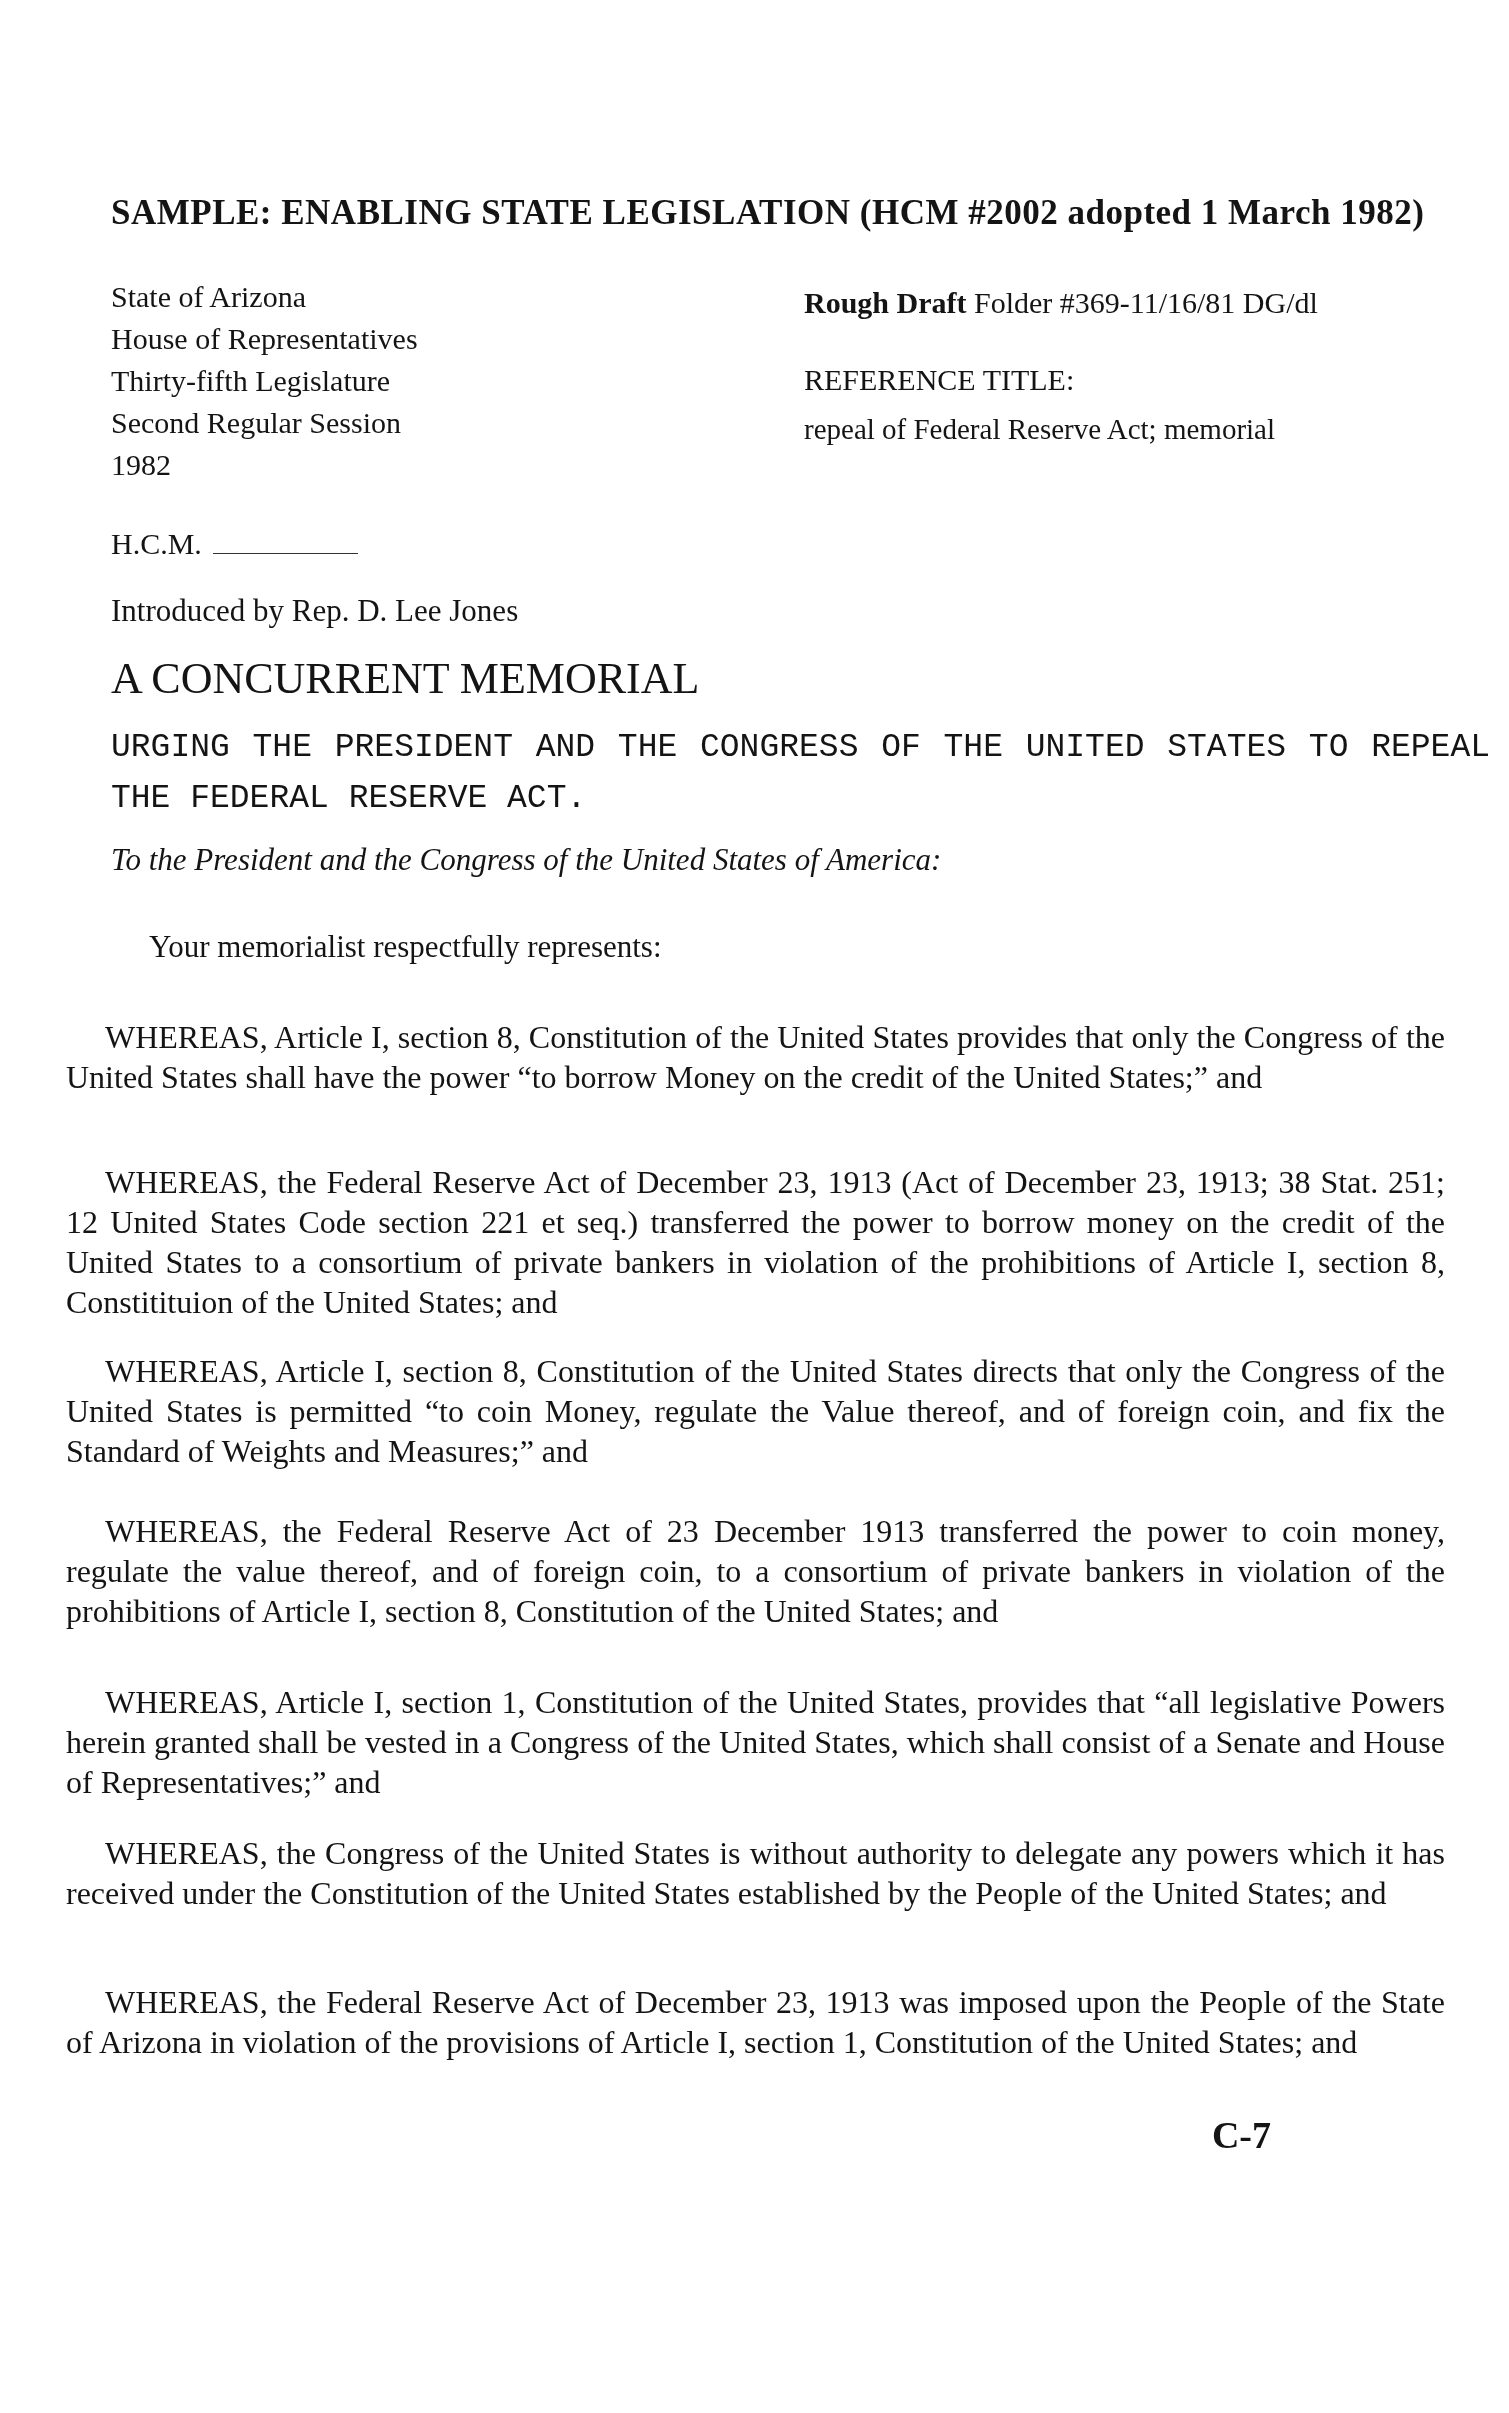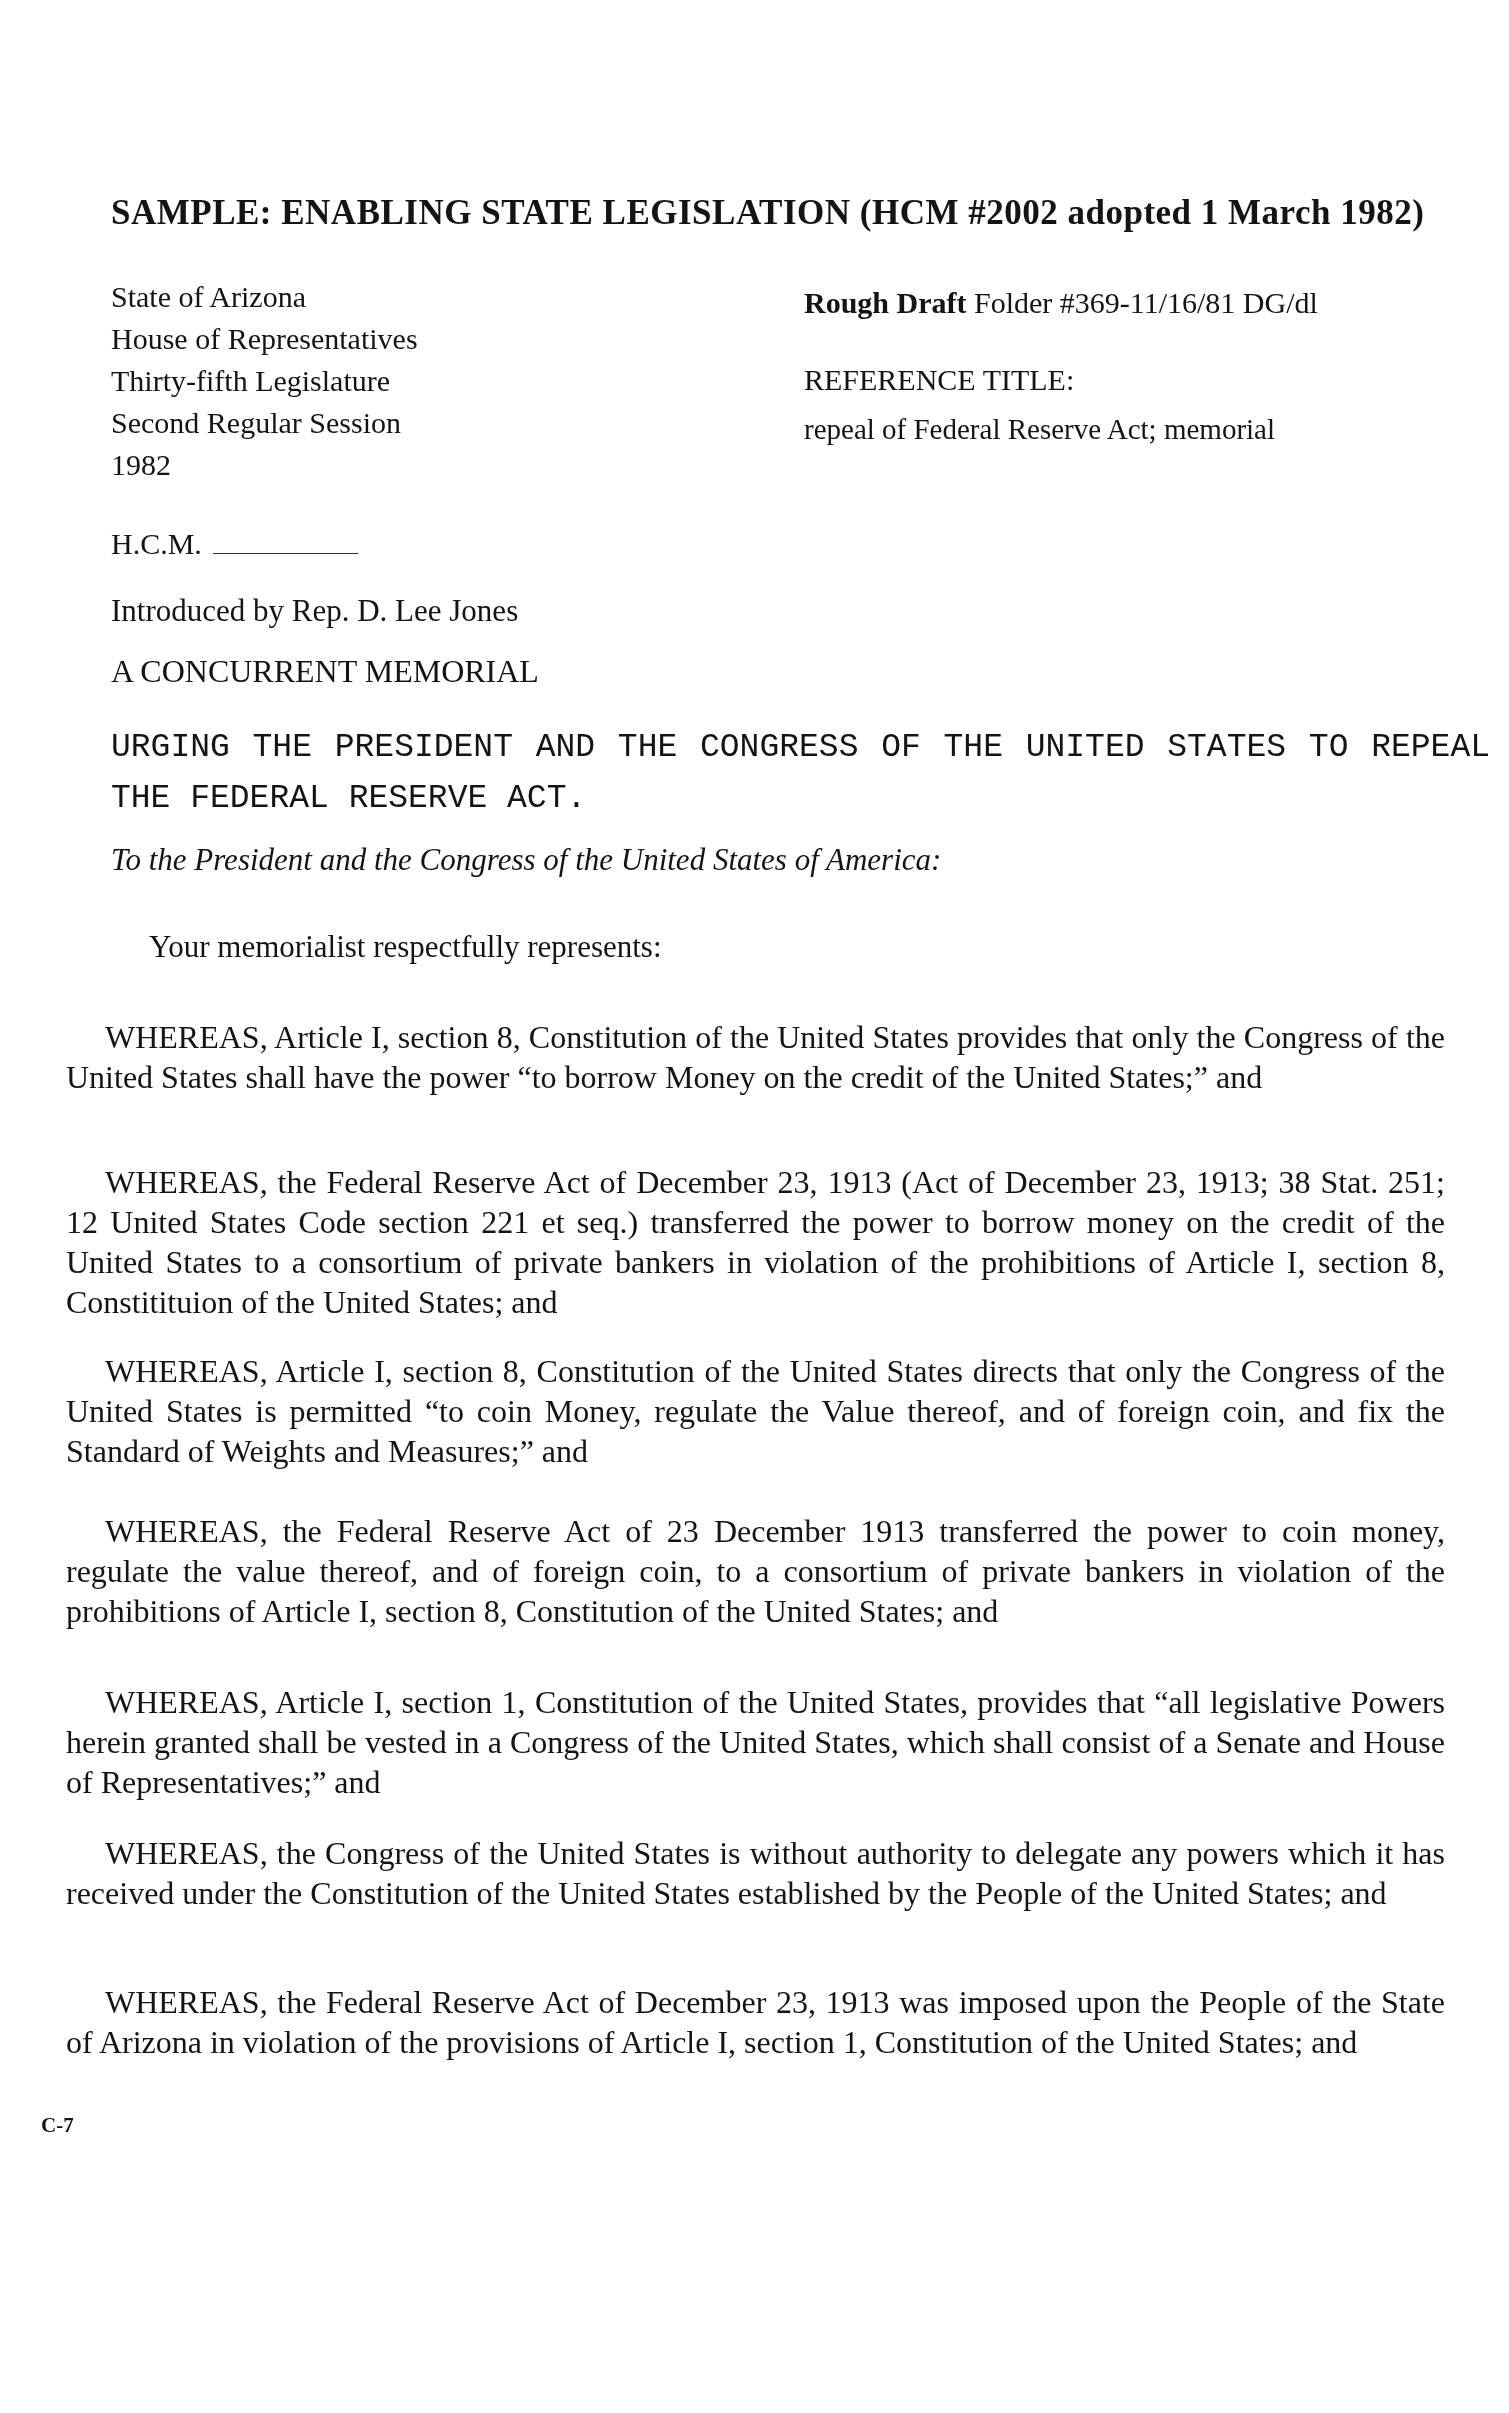--- a/index.html
+++ b/index.html
@@ -9,27 +9,27 @@
   .title { left: 70px; top: 193px; font-size: 35px; font-weight: bold; letter-spacing: 0.5px; }
   .meta { font-size: 30px; line-height: 42px; }
   .left-block { left: 70px; top: 276px; }
   .right-block { left: 763px; top: 282px; }
   .right-block .bold { font-weight: bold; }
   .ref-title { left: 763px; top: 363px; font-size: 30px; }
   .ref-text { left: 763px; top: 413px; font-size: 29px; }
   .hcm { left: 70px; top: 527px; font-size: 30px; }
   .hcm-blank { display: inline-block; width: 145px; border-bottom: 1.9px solid #333; margin-left: 11.6px; height: 23px; vertical-align: baseline; }
   .intro { left: 70px; top: 593px; font-size: 31px; }
-  .memorial { left: 70px; top: 653px; font-size: 32px; }
+  .memorial { left: 70px; top: 653px; font-size: 44px; }
   .urging { left: 70px; top: 722px; width: 1379px; font-size: 33px; line-height: 51px; white-space: normal; text-align: justify; text-align-last: left; font-family: Liberation Mono, monospace; }
   .salutation { left: 70px; top: 842px; font-size: 31px; font-style: italic; }
   .represents { left: 108px; top: 929px; font-size: 31px; }
   .para { position: absolute; left: 66px; width: 1379px; font-size: 32px; line-height: 40px;
           text-align: justify; text-indent: 39px; white-space: normal; }
-  .page-num { left: 0; width: 1230px; text-align: left; top: 2113px; font-size: 21px; font-weight: bold; }
+  .page-num { left: 0; width: 1230px; text-align: right; top: 2113px; font-size: 38px; font-weight: bold; }
 </style>
 </head>
 <body>
 
 <div class="abs title">SAMPLE: ENABLING STATE LEGISLATION (HCM #2002 adopted 1 March 1982)</div>
 
 <div class="abs meta left-block">
   <div>State of Arizona</div>
   <div>House of Representatives</div>
   <div>Thirty-fifth Legislature</div>

